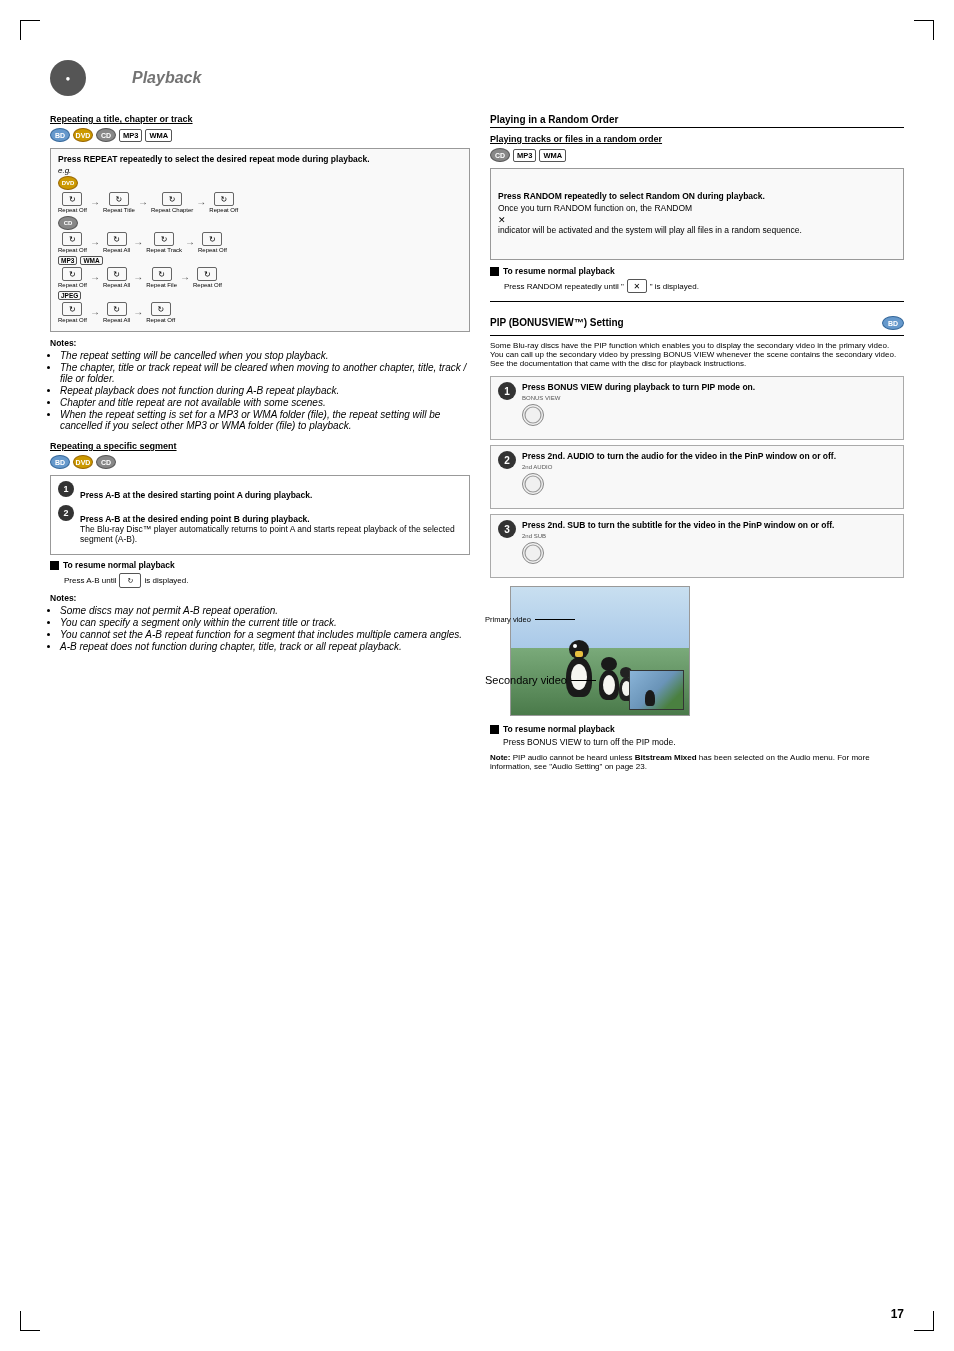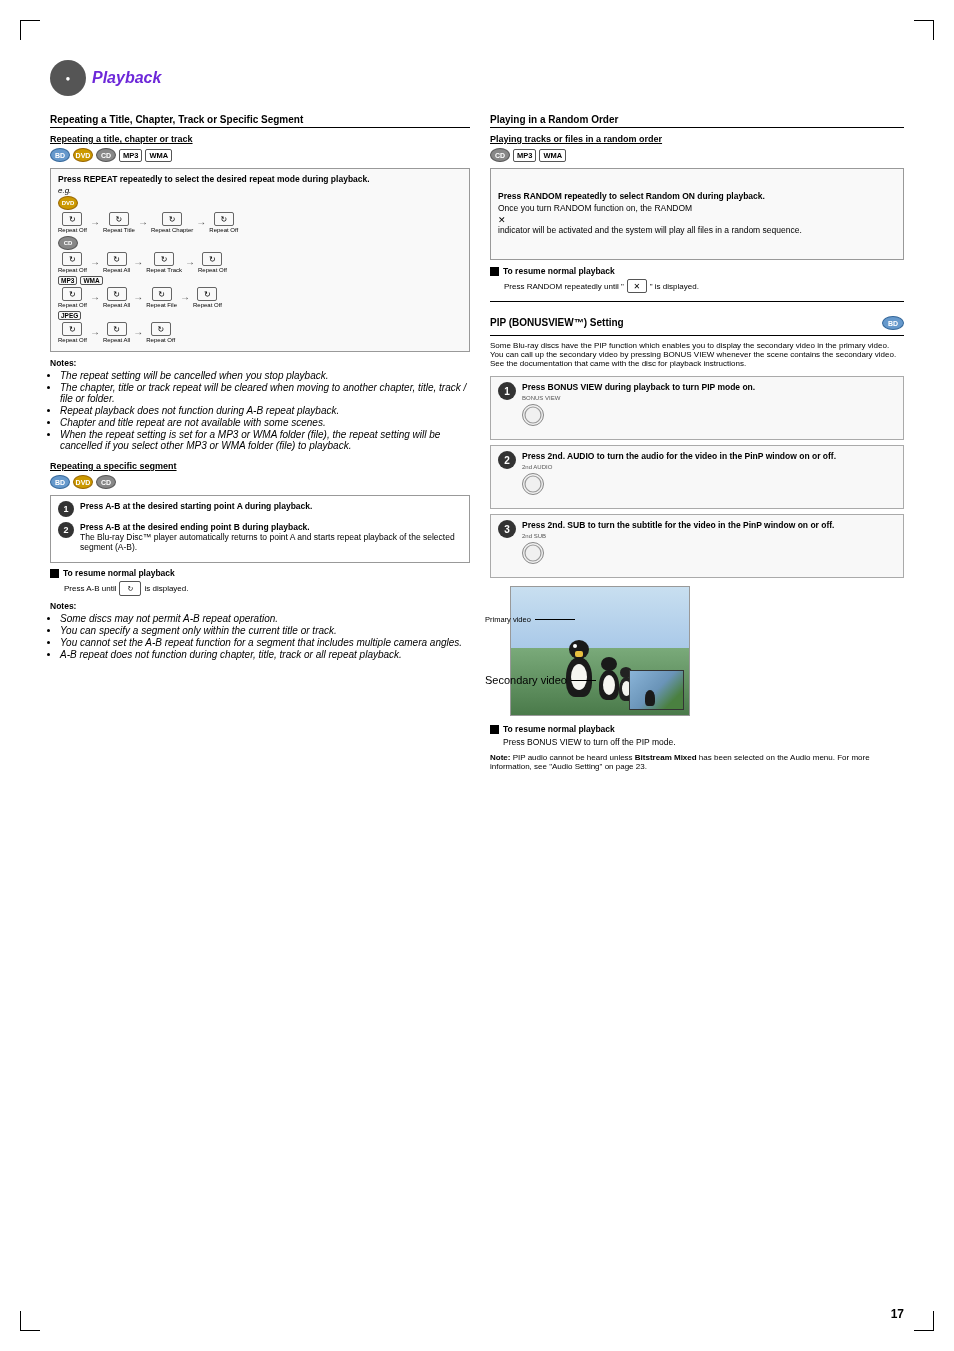--- a/index.html
+++ b/index.html
@@ -48,21 +48,22 @@
     }
     .title-circle span {
       color: #fff;
       font-size: 8px;
       font-weight: bold;
     }
     .page-title-text {
       font-size: 16px;
       font-style: italic;
       font-weight: bold;
-      color: #6d28d9;
+      color: #737373;
+      margin-left: 40px;
     }
 
     
     .section-heading {
       font-size: 10px;
       font-weight: bold;
       border-bottom: 1px solid #000;
       padding-bottom: 2px;
       margin-bottom: 6px;
     }
@@ -130,21 +131,21 @@
     .step-num {
       width: 16px; height: 16px;
       background: #333;
       color: #fff;
       border-radius: 50%;
       display: flex; align-items: center; justify-content: center;
       font-size: 9px;
       font-weight: bold;
       flex-shrink: 0;
     }
-    .step-content { flex: 1; }
+    .step-content { flex: 1; margin-top: 9px; }
     .step-content p { font-size: 8.5px; }
 
     
     .steps-bordered {
       border: 1px solid #999;
       padding: 5px 7px;
       margin-bottom: 5px;
     }
 
     
@@ -295,21 +296,20 @@
     <div class="title-circle">
       <span>●</span>
     </div>
     <span class="page-title-text">Playback</span>
   </div>
 
   <div class="two-col">
 
     <div class="col-left">
 
-      <div class="section-heading">Repeating a Title, Chapter, Track or Specific Segment</div>
 
       <div class="sub-heading">Repeating a title, chapter or track</div>
 
       <div class="disc-badges">
         <span class="badge-disc-icon bd-color">BD</span>
         <span class="badge-disc-icon dvd-color">DVD</span>
         <span class="badge-disc-icon cd-color">CD</span>
         <span class="badge-text">MP3</span>
         <span class="badge-text">WMA</span>
       </div>

